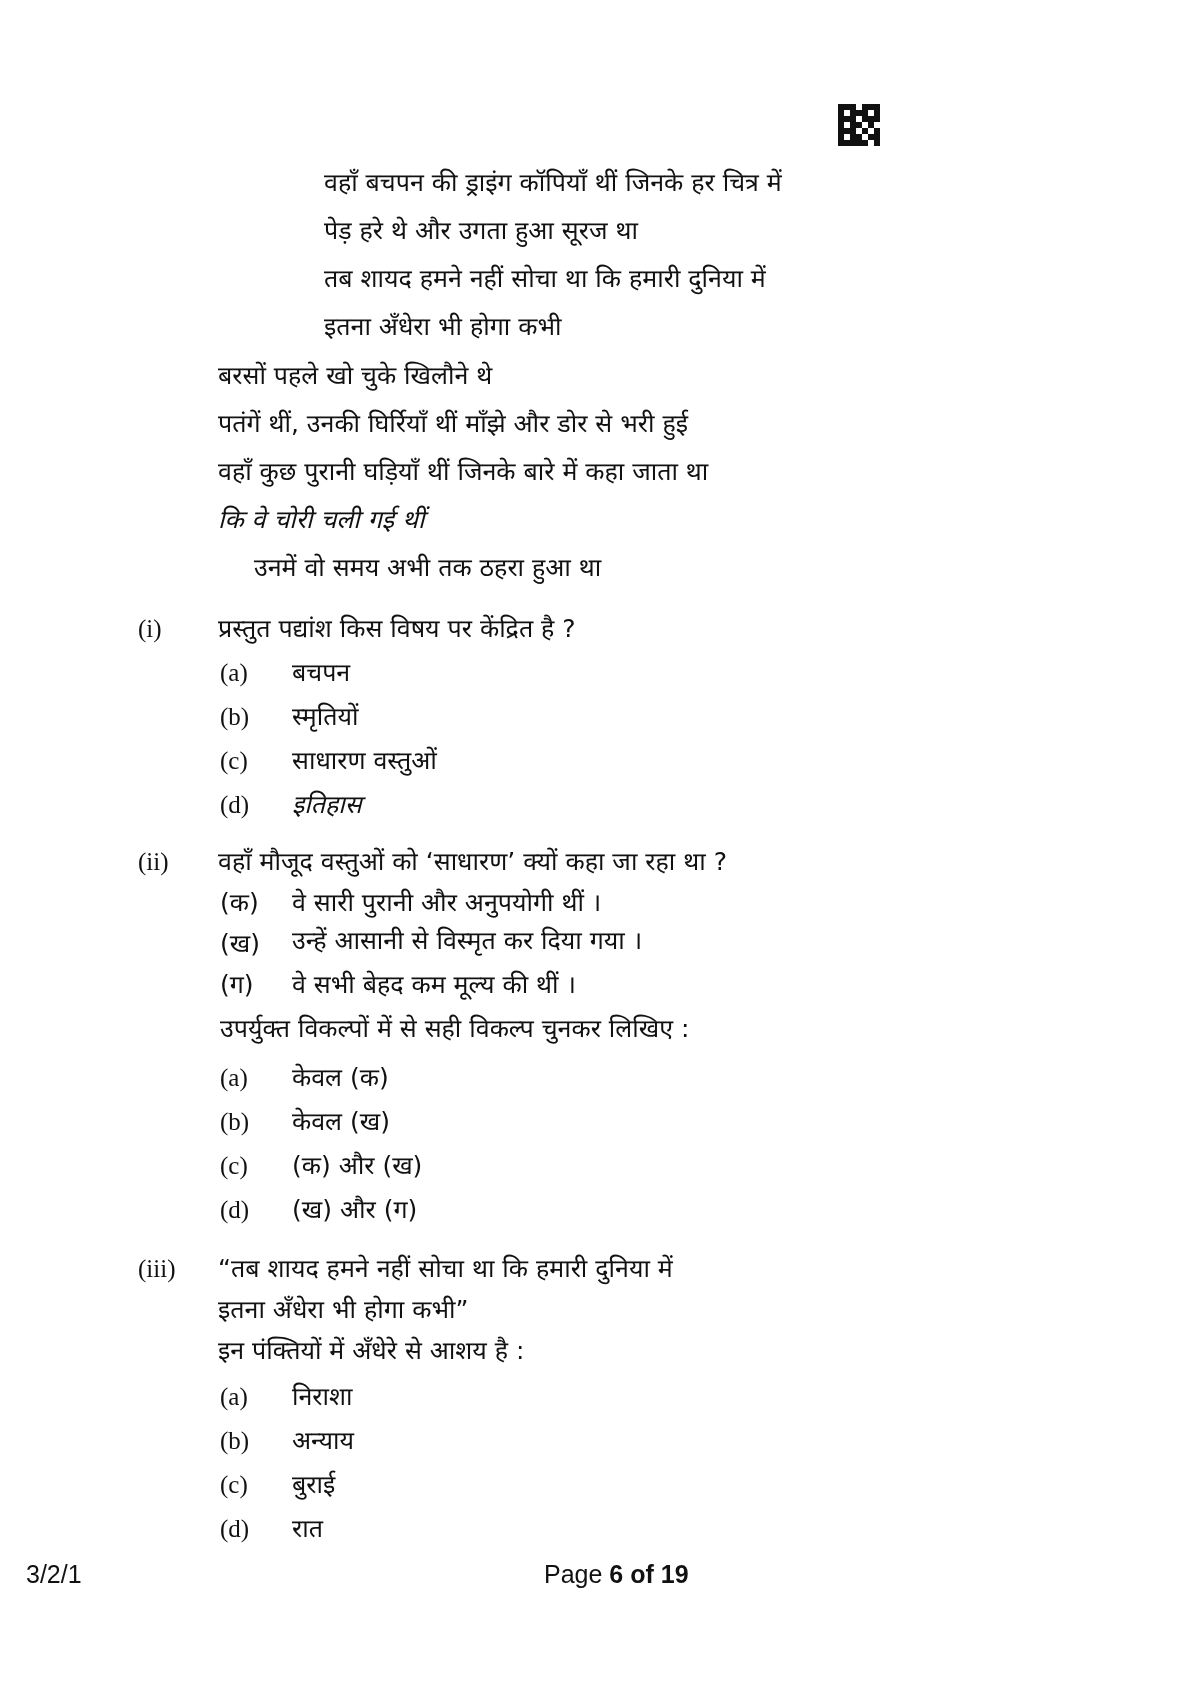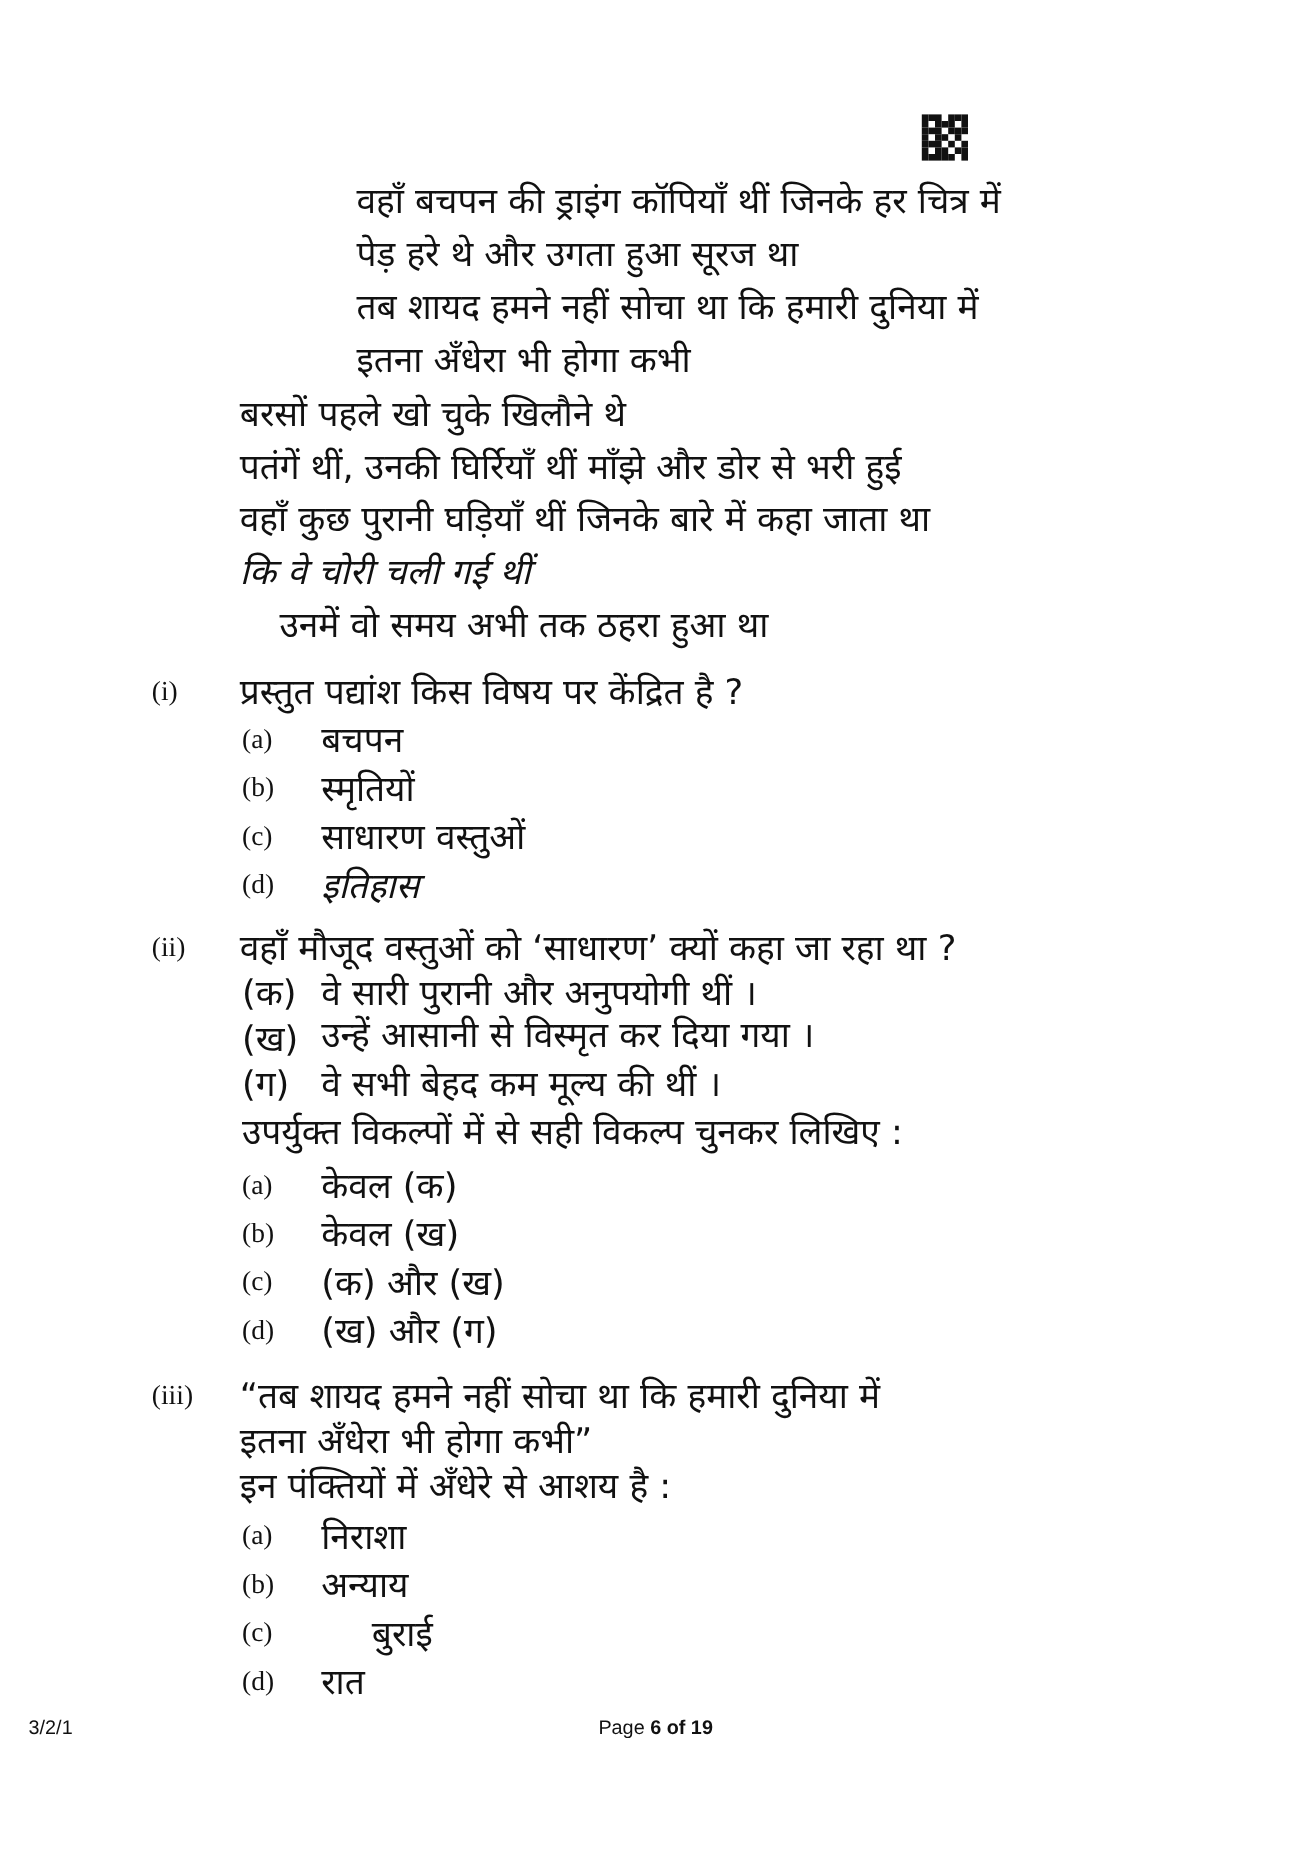--- a/index.html
+++ b/index.html
@@ -2,29 +2,29 @@
 <html><head>
   <meta charset="utf-8">
   <style>
     html, body { margin: 0; padding: 0; background: #ffffff; }
     body {
       width: 1190px; height: 1683px; position: relative; overflow: hidden;
       font-family: "DejaVu Serif", "Liberation Serif", serif;
       color: #111111;
     }
     .abs { position: absolute; white-space: nowrap; }
-    .hindi { font-family: "DejaVu Sans", "Liberation Sans", sans-serif; font-size: 32px; line-height: 34px; }
+    .hindi { font-family: "DejaVu Sans", "Liberation Sans", sans-serif; font-size: 25px; line-height: 34px; }
     .roman { font-family: "Liberation Serif", "DejaVu Serif", serif; font-size: 25px; line-height: 34px; }
     .qr {
       position: absolute; left: 838px; top: 104px; width: 42px; height: 42px;
       display: grid; grid-template-columns: repeat(7, 6px); grid-template-rows: repeat(7, 6px);
     }
     .qr span { width: 6px; height: 6px; }
     .qr .b { background: #111; }
-    .footer { font-family: "Liberation Sans", "DejaVu Sans", sans-serif; font-size: 18px; }
+    .footer { font-family: "Liberation Sans", "DejaVu Sans", sans-serif; font-size: 25px; }
     .footer b { font-weight: bold; }
   </style>
 </head>
 <body>
 
 <div class="qr">
   <span class="b"></span>
     <span class="b"></span>
     <span class="b"></span>
     <span></span>
@@ -117,20 +117,20 @@
 
 <div class="abs roman" style="left:138px; top:1252px;">(iii)</div>
 <div class="abs hindi" style="left:218px; top:1252px;">“तब शायद हमने नहीं सोचा था कि हमारी दुनिया में</div>
 <div class="abs hindi" style="left:218px; top:1293px;">इतना अँधेरा भी होगा कभी”</div>
 <div class="abs hindi" style="left:218px; top:1334px;">इन पंक्तियों में अँधेरे से आशय है :</div>
 <div class="abs roman" style="left:220px; top:1380px;">(a)</div>
 <div class="abs hindi" style="left:292px; top:1380px;">निराशा</div>
 <div class="abs roman" style="left:220px; top:1424px;">(b)</div>
 <div class="abs hindi" style="left:292px; top:1424px;">अन्याय</div>
 <div class="abs roman" style="left:220px; top:1468px;">(c)</div>
-<div class="abs hindi" style="left:292px; top:1468px;margin-left:46px;">बुराई</div>
+<div class="abs hindi" style="left:292px; top:1468px;">बुराई</div>
 <div class="abs roman" style="left:220px; top:1512px;">(d)</div>
 <div class="abs hindi" style="left:292px; top:1512px;">रात</div>
 
 <div class="abs footer" style="left:26px; top:1560px;">3/2/1</div>
 <div class="abs footer" style="left:544px; top:1560px;">
   <span>Page </span><b><span>6</span><span> of </span><span>19</span></b>
 </div>
 
 </body></html>

